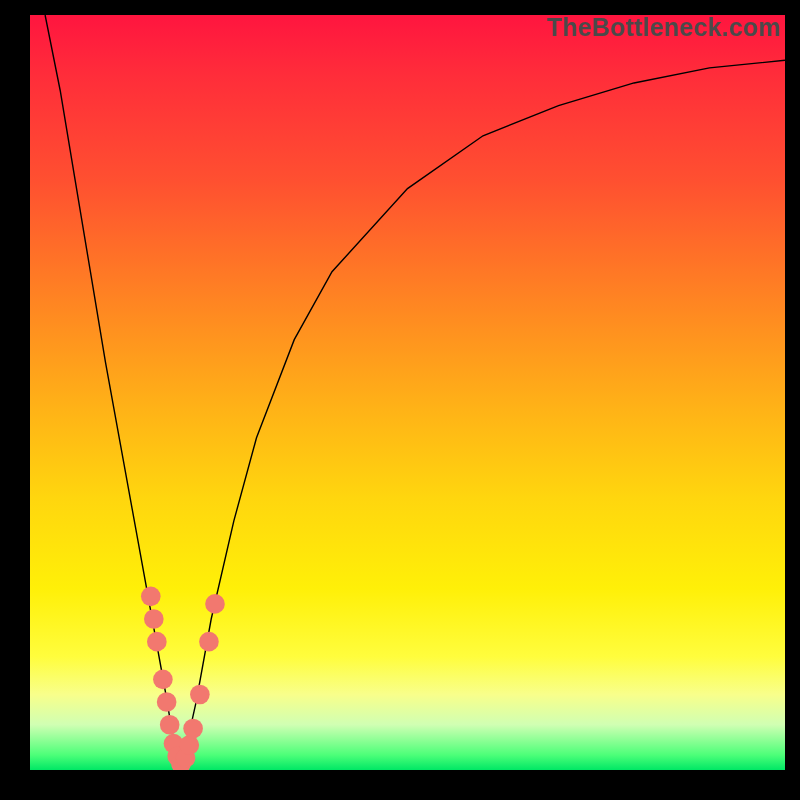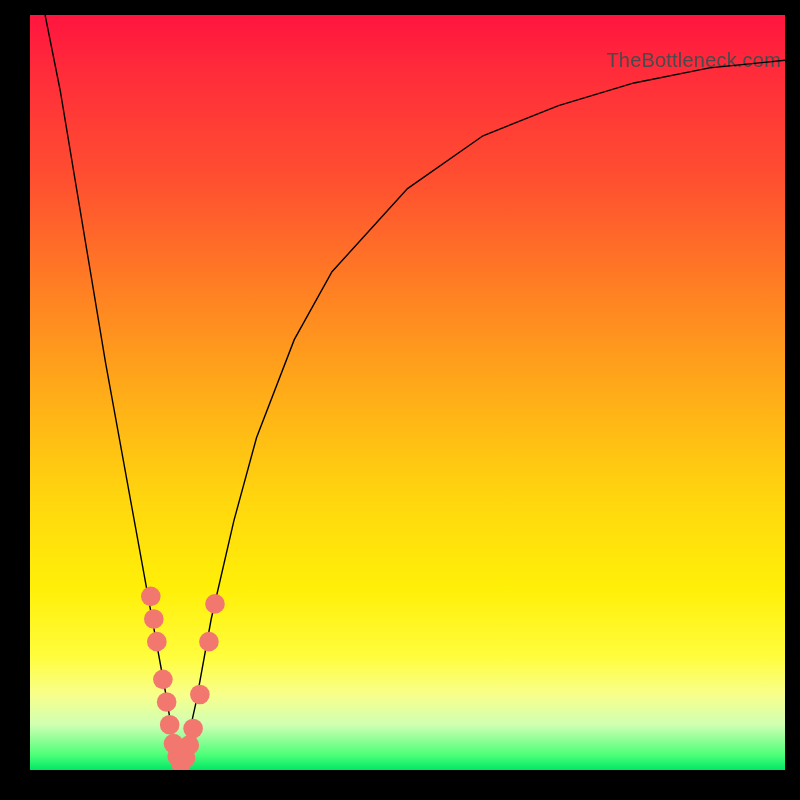--- a/index.html
+++ b/index.html
@@ -45,25 +45,24 @@
     left: 0;
     top: 0;
     width: 755px;
     height: 755px;
   }
   .watermark {
     position: absolute;
     top: -2px;
     right: 4px;
     color: #4a4a4a;
-    font-size: 20px;
-    font-weight: 400;
+    font-size: 25px;
+    font-weight: 700;
     letter-spacing: 0.2px;
     pointer-events: none;
-    margin-top: 36px;
   }
 </style>
 </head>
 <body>
 
 <div class="frame">
   <div class="plot">
     <div class="watermark">TheBottleneck.com</div>
     <svg viewBox="0 0 100 100" preserveAspectRatio="none">
       <g>

